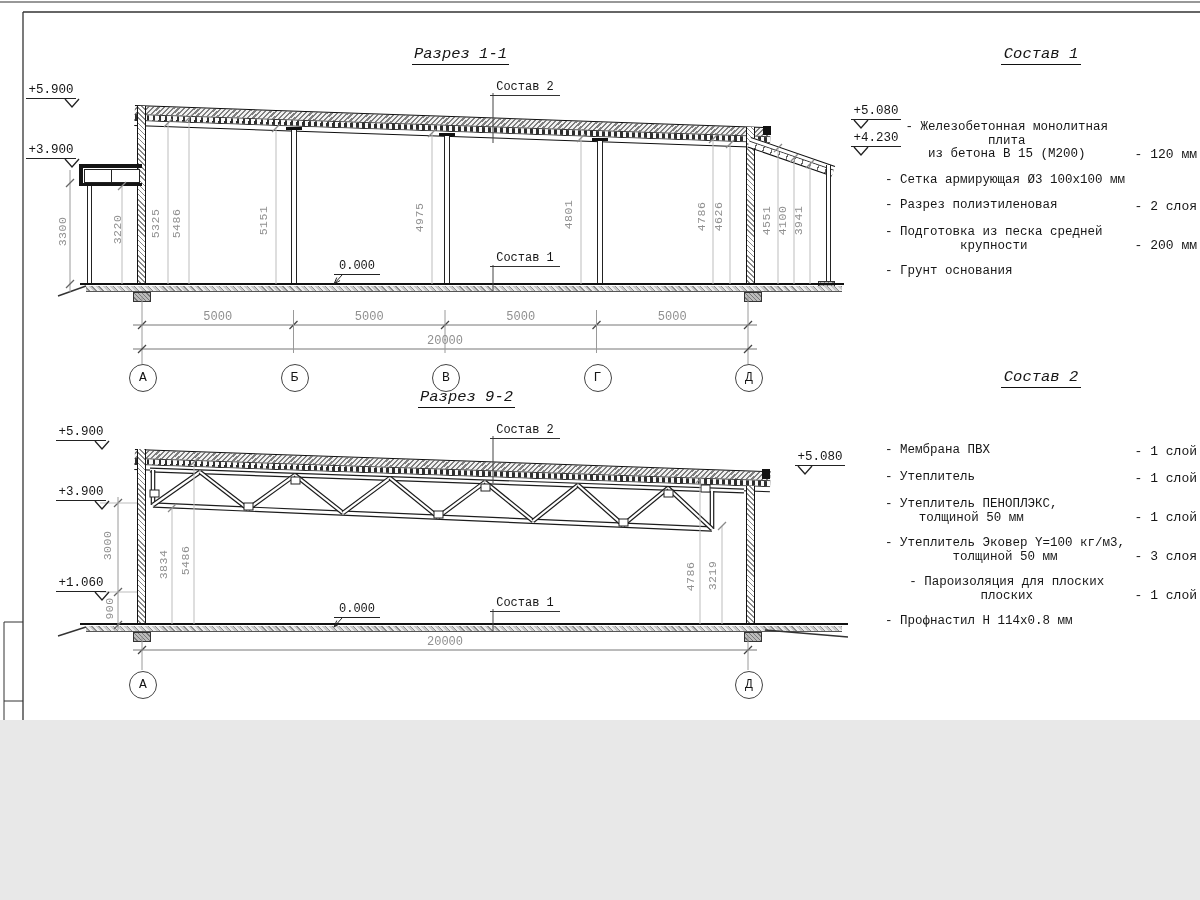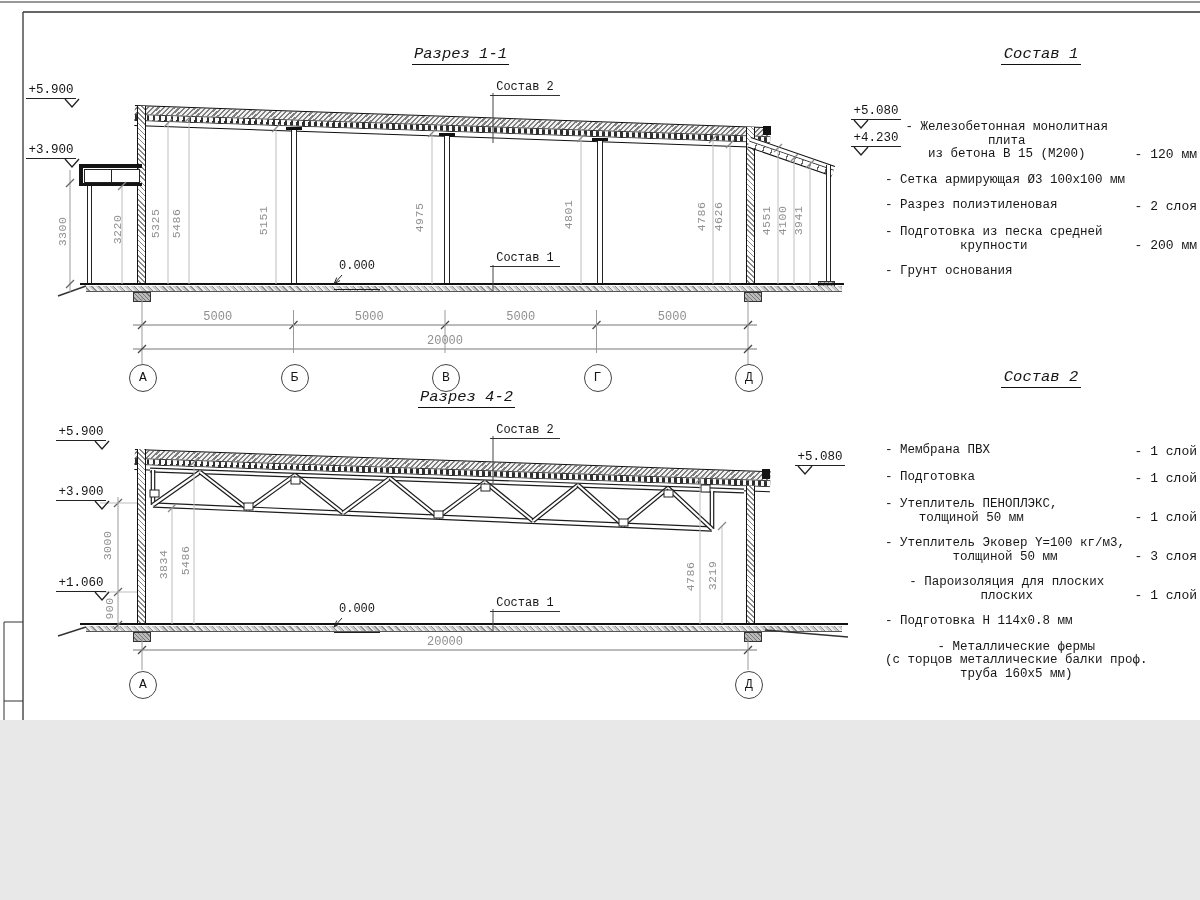--- a/index.html
+++ b/index.html
@@ -23,21 +23,21 @@
   .rb-deck{height:5px;border-bottom:1px solid #2a2a2a;
            background:repeating-linear-gradient(90deg,#2e2e2e 0 2.6px,#fafafa 2.6px 6px);}
   .rb-beam{height:4px;border-bottom:1.7px solid #0f0f0f;background:#fff;}
   .arroof{transform-origin:0 0;transform:rotate(19deg);z-index:1;}
   .ar1{height:3px;border-top:1.9px solid #0f0f0f;border-bottom:1px solid #333;background:#fff;}
   .ar2{height:5px;border-bottom:1.5px solid #0f0f0f;background:repeating-linear-gradient(90deg,#fff 0 7px,#666 7px 8.2px);}
   
   .txt{position:absolute;z-index:3;}
   .sec-title{font-style:italic;font-size:15.5px;border-bottom:1.2px solid #111;padding:0 2px 1px;white-space:nowrap;}
   .callout{width:70px;text-align:center;font-size:12px;border-bottom:1px solid #333;padding-bottom:1px;}
-  .zero{width:46px;text-align:center;font-size:12px;border-bottom:1px solid #222;padding-bottom:16px;}
+  .zero{width:46px;text-align:center;font-size:12px;border-bottom:1px solid #222;padding-bottom:1px;}
   .dimtxt{width:60px;text-align:center;font-size:12px;color:#8f8f8f;}
   .vdim{position:absolute;width:80px;text-align:center;color:#909090;font-size:11.5px;
         transform:rotate(-90deg);z-index:3;letter-spacing:.5px;}
   .elev{position:absolute;width:50px;z-index:3;}
   .elev .etext{display:block;text-align:center;font-size:12.5px;border-bottom:1.1px solid #222;padding-bottom:1px;}
   .elev svg{position:absolute;top:15px;}
   .elev.ml svg{right:-4px;}
   .elev.mr svg{left:2px;}
   .bubble{position:absolute;width:26px;height:26px;border:1.1px solid #444;border-radius:50%;
           line-height:26px;text-align:center;font-size:13px;background:#fff;z-index:3;}
@@ -229,21 +229,21 @@
     <div class="rb-beam"></div>
   </div>
   <div class="el blk" style="left:762px;top:469px;width:8px;height:10px;"></div>
   <div class="el wall" style="left:137px;top:449px;width:9px;height:176px;"></div>
   <div class="el wall" style="left:746px;top:486px;width:9px;height:139px;"></div>
   <div class="el fband" style="left:86px;top:626px;width:756px;height:6px;"></div>
   <div class="el fgray" style="left:133px;top:632px;width:18px;height:10px;"></div>
   <div class="el fgray" style="left:744px;top:632px;width:18px;height:10px;"></div>
 
   <div class="txt sec-title" style="left:412px;top:45px;">Разрез 1-1</div>
-  <div class="txt sec-title" style="left:418px;top:388px;">Разрез 4-2</div>
+  <div class="txt sec-title" style="left:418px;top:388px;">Разрез 9-2</div>
 
   <div class="txt callout" style="left:490px;top:80px;">Состав 2</div>
   <div class="txt callout" style="left:490px;top:251px;">Состав 1</div>
   <div class="txt callout" style="left:490px;top:423px;">Состав 2</div>
   <div class="txt callout" style="left:490px;top:596px;">Состав 1</div>
 
   <div class="txt zero" style="left:334px;top:259px;">0.000</div>
   <div class="txt zero" style="left:334px;top:602px;">0.000</div>
 
   <div class="txt dimtxt" style="left:415px;top:334px;">20000</div>
@@ -374,21 +374,21 @@
       <span>Состав 2</span>
     </div>
     <div class="comp-items">
 
         <div class="comp-row">
           <div class="nm">- Мембрана ПВХ</div>
           <div class="qt">- 1 слой</div>
         </div>
 
         <div class="comp-row">
-          <div class="nm">- Подготовка</div>
+          <div class="nm">- Утеплитель</div>
           <div class="qt">- 1 слой</div>
         </div>
 
         <div class="comp-row">
           <div class="nm">- Утеплитель ПЕНОПЛЭКС,
   толщиной 50 мм</div>
           <div class="qt">- 1 слой</div>
         </div>
 
         <div class="comp-row">
@@ -396,30 +396,24 @@
   толщиной 50 мм</div>
           <div class="qt">- 3 слоя</div>
         </div>
 
         <div class="comp-row">
           <div class="nm">- Пароизоляция для плоских плоских</div>
           <div class="qt">- 1 слой</div>
         </div>
 
         <div class="comp-row">
-          <div class="nm">- Подготовка Н 114x0.8 мм</div>
+          <div class="nm">- Профнастил Н 114x0.8 мм</div>
           <div class="qt"></div>
         </div>
 
-        <div class="comp-row">
-          <div class="nm">- Металлические фермы
-  (с торцов металлические балки проф.
-  труба 160x5 мм)</div>
-          <div class="qt"></div>
-        </div>
       </div>
   </div>
 
 <div class="bubble" style="left: 129px; top: 364px;">А</div>
     <div class="bubble" style="left: 280.5px; top: 364px;">Б</div>
     <div class="bubble" style="left: 432px; top: 364px;">В</div>
     <div class="bubble" style="left: 583.5px; top: 364px;">Г</div>
     <div class="bubble" style="left: 735px; top: 364px;">Д</div>
     <div class="bubble" style="left: 129px; top: 671px;">А</div>
     <div class="bubble" style="left: 735px; top: 671px;">Д</div>

